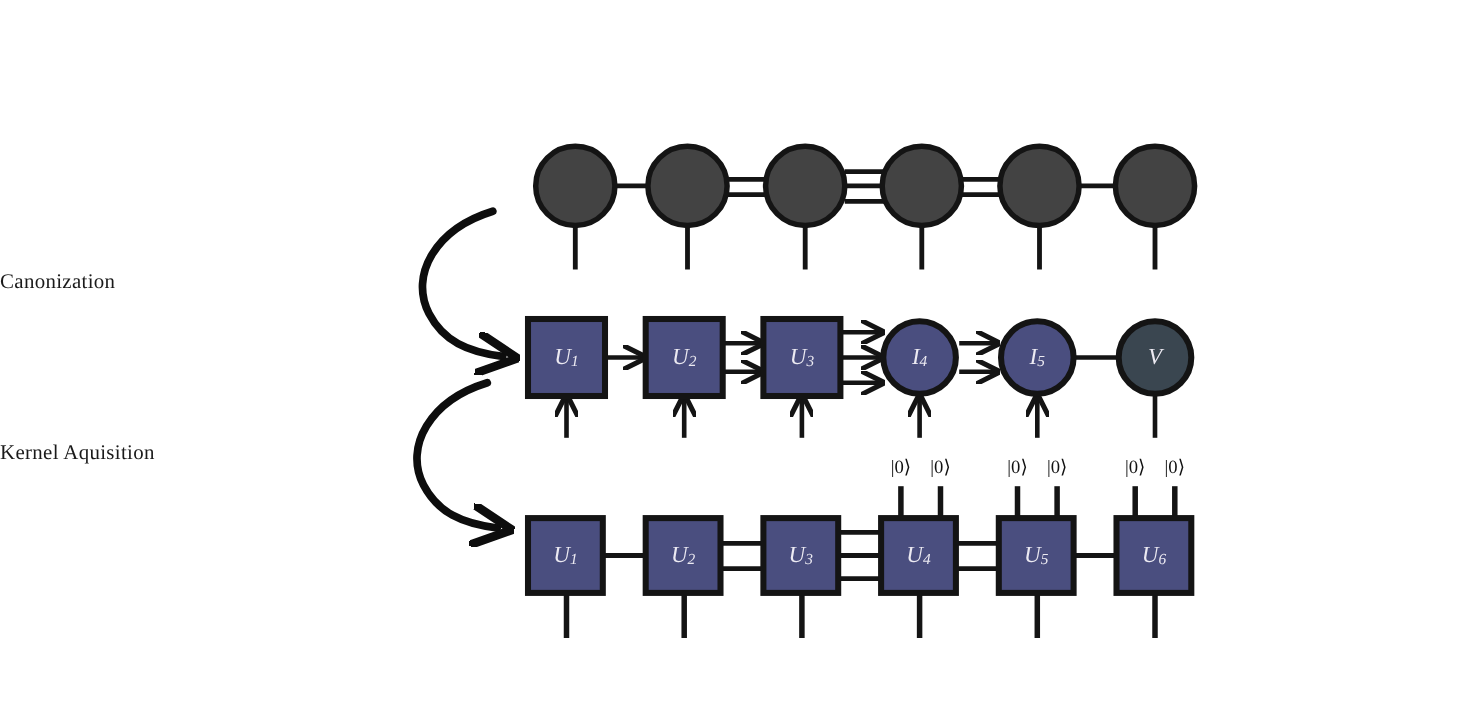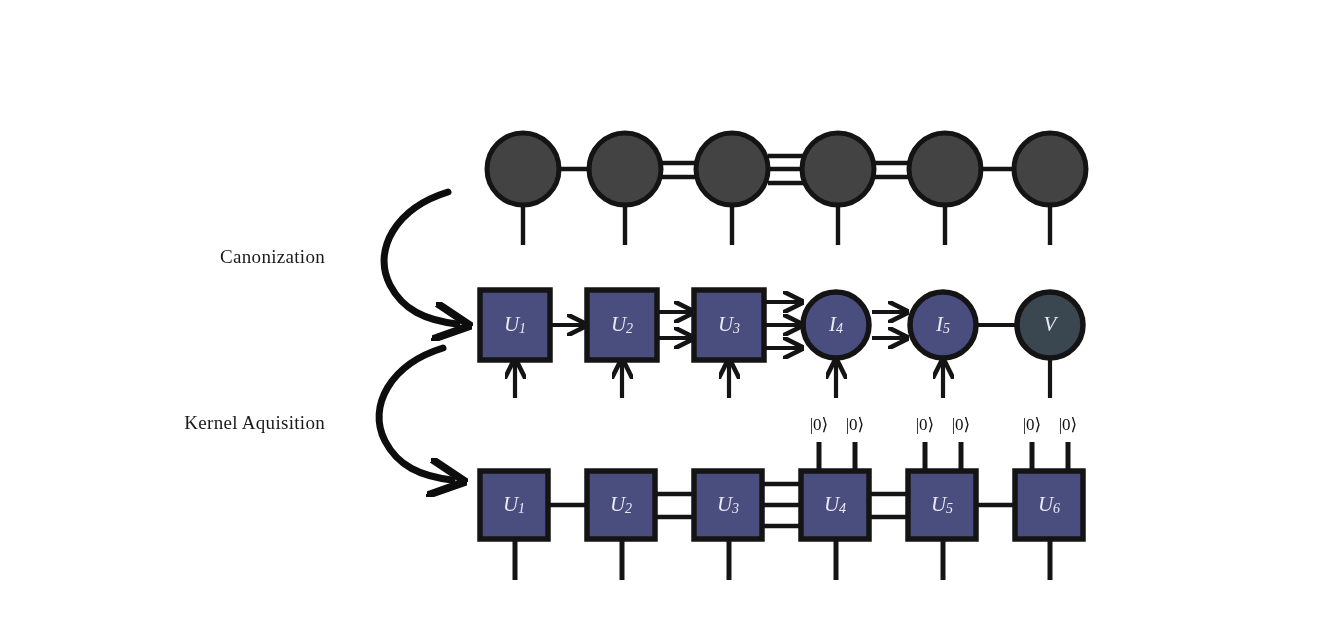--- a/index.html
+++ b/index.html
@@ -22,31 +22,30 @@
     top: 0;
     width: 1330px;
     height: 642px;
   }
   .step-label {
     position: absolute;
     font-family: "Liberation Serif", "DejaVu Serif", serif;
     font-size: 19px;
     color: #1a1a1a;
     white-space: nowrap;
-    text-align: right;
     letter-spacing: 0.3px;
   }
   #label-canonization {
     left: 0px;
     top: 246px;
     width: 325px;
   }
   #label-kernel {
     left: 0px;
-    top: 412px;
+    top: 401px;
     width: 325px;
   }
   text.node-label {
     font-family: "Liberation Serif", "DejaVu Serif", serif;
     font-style: italic;
     font-size: 21px;
     fill: #eceaf2;
     text-anchor: middle;
     dominant-baseline: middle;
   }

